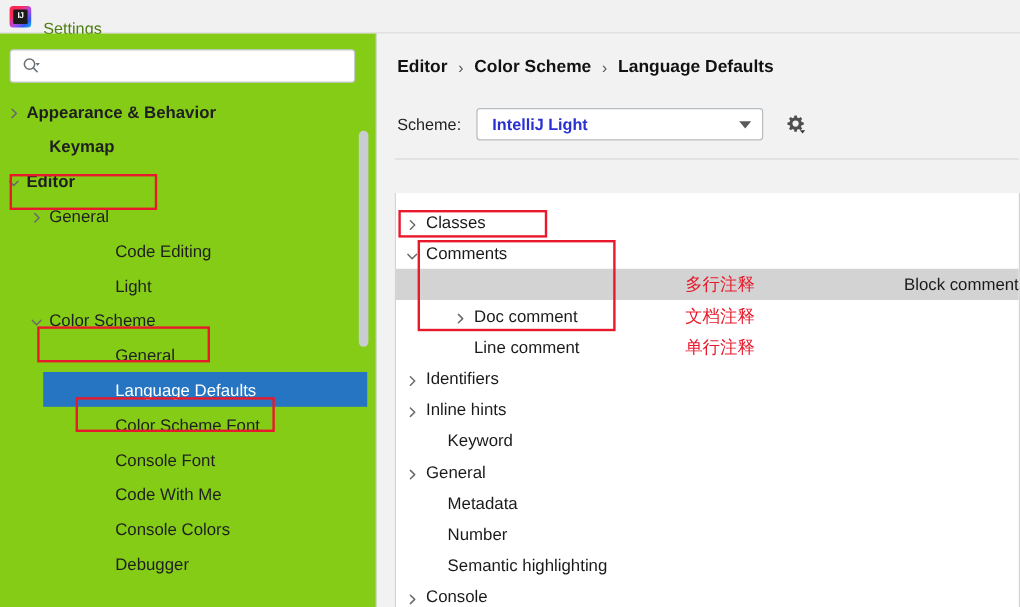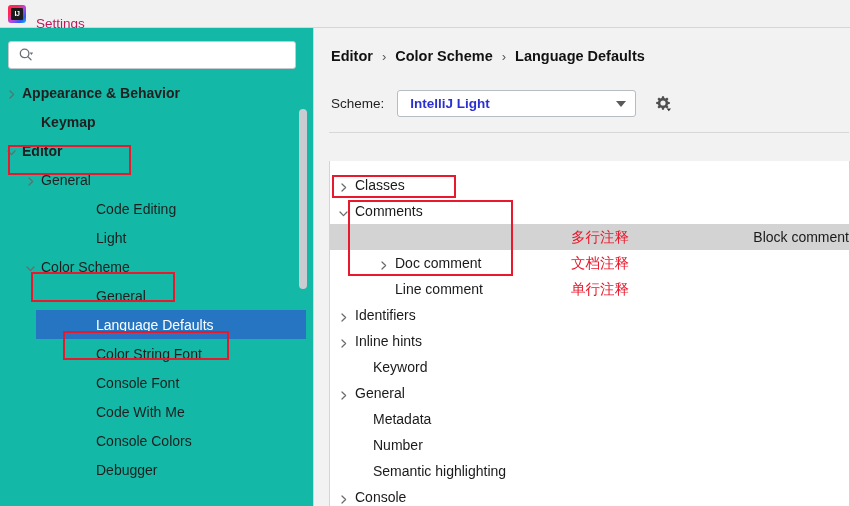--- a/index.html
+++ b/index.html
@@ -26,27 +26,27 @@
     flex: 0 0 auto;
   }
   .ij-logo .inner {
     position: absolute; left: 3px; top: 3px; width: 12px; height: 12px;
     background: #1b1b1b; border-radius: 1px;
     color: #fff; font-size: 7px; line-height: 12px; text-align: center;
     font-family: "Liberation Sans", sans-serif; font-weight: bold;
     letter-spacing: -0.5px;
   }
   .title-text {
-    margin-left: 10px; font-size: 13.5px; color: #be185d; margin-top: 20px;
+    margin-left: 10px; font-size: 13.5px; color: #4d7c0f; margin-top: 20px;
   }
 
   
   .left-panel {
     position: absolute; left: 0; top: 28px; width: 314px; height: 478px;
-    background: #14b8a6;
+    background: #84cc16;
     padding-left: 28px;
   }
   .search-wrap { position: absolute; left: 8px; top: 13px; width: 288px; height: 28px; }
   .search-box {
     width: 100%; height: 100%;
     background: #ffffff; border: 1px solid #c4c9cd; border-radius: 3px;
     display: flex; align-items: center; padding-left: 9px;
   }
   .search-icon { width: 16px; height: 16px; flex: 0 0 auto; }
   .search-input {
@@ -227,21 +227,21 @@
         <div class="trow ind2">
           <span class="arrow blank"></span>
           <span>General</span>
         </div>
         <div class="trow ind2 sel">
           <span class="arrow blank"></span>
           <span>Language Defaults</span>
         </div>
         <div class="trow ind2">
           <span class="arrow blank"></span>
-          <span>Color String Font</span>
+          <span>Color Scheme Font</span>
         </div>
         <div class="trow ind2">
           <span class="arrow blank"></span>
           <span>Console Font</span>
         </div>
         <div class="trow ind2">
           <span class="arrow blank"></span>
           <span>Code With Me</span>
         </div>
         <div class="trow ind2">

